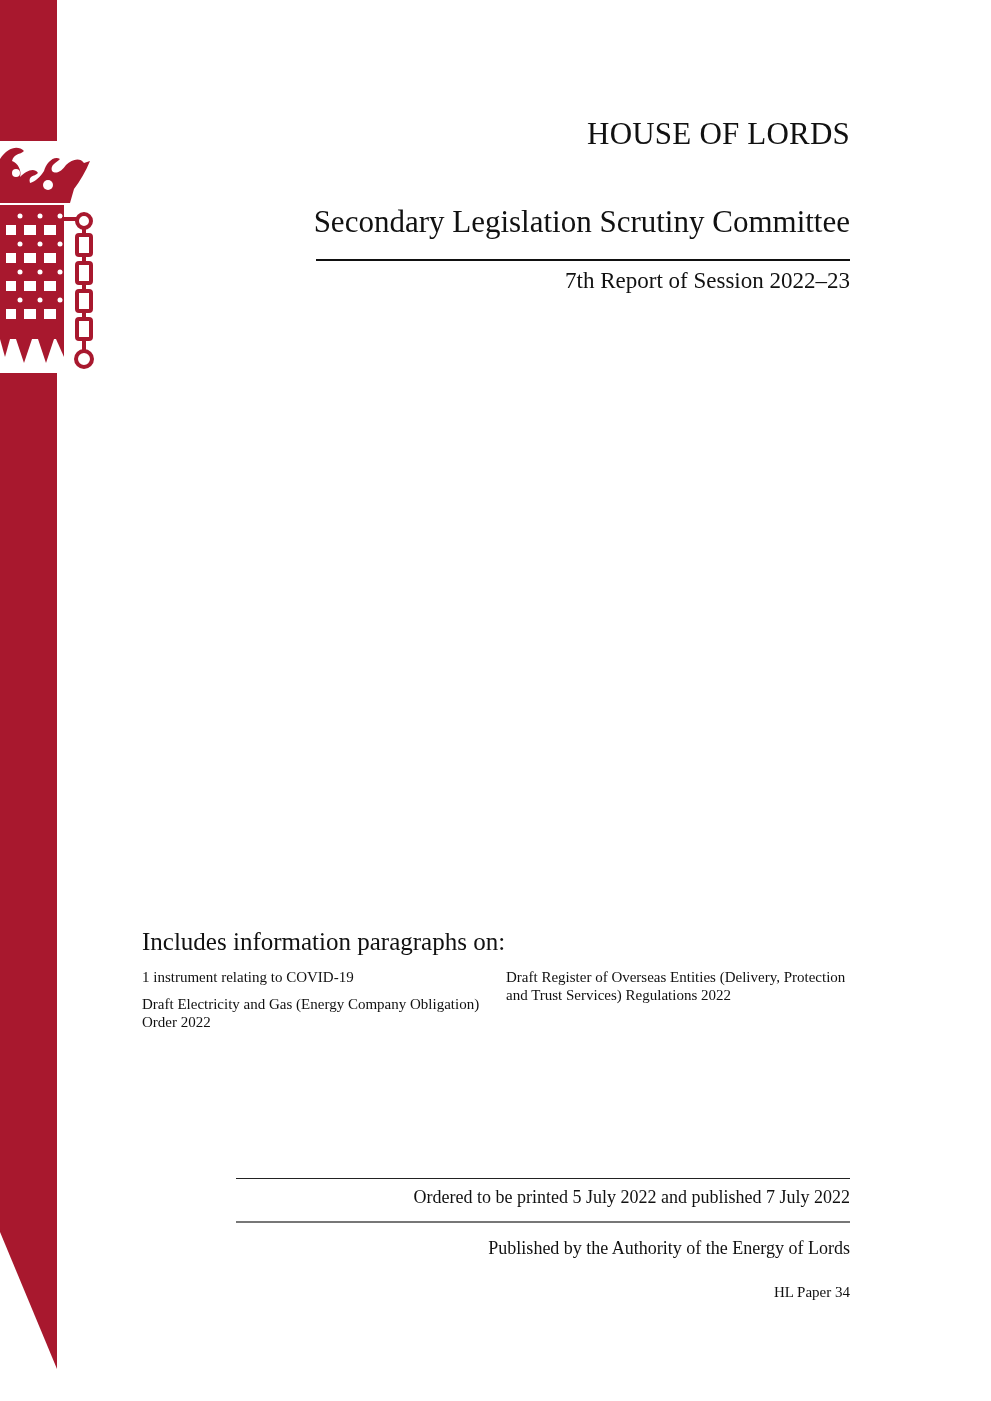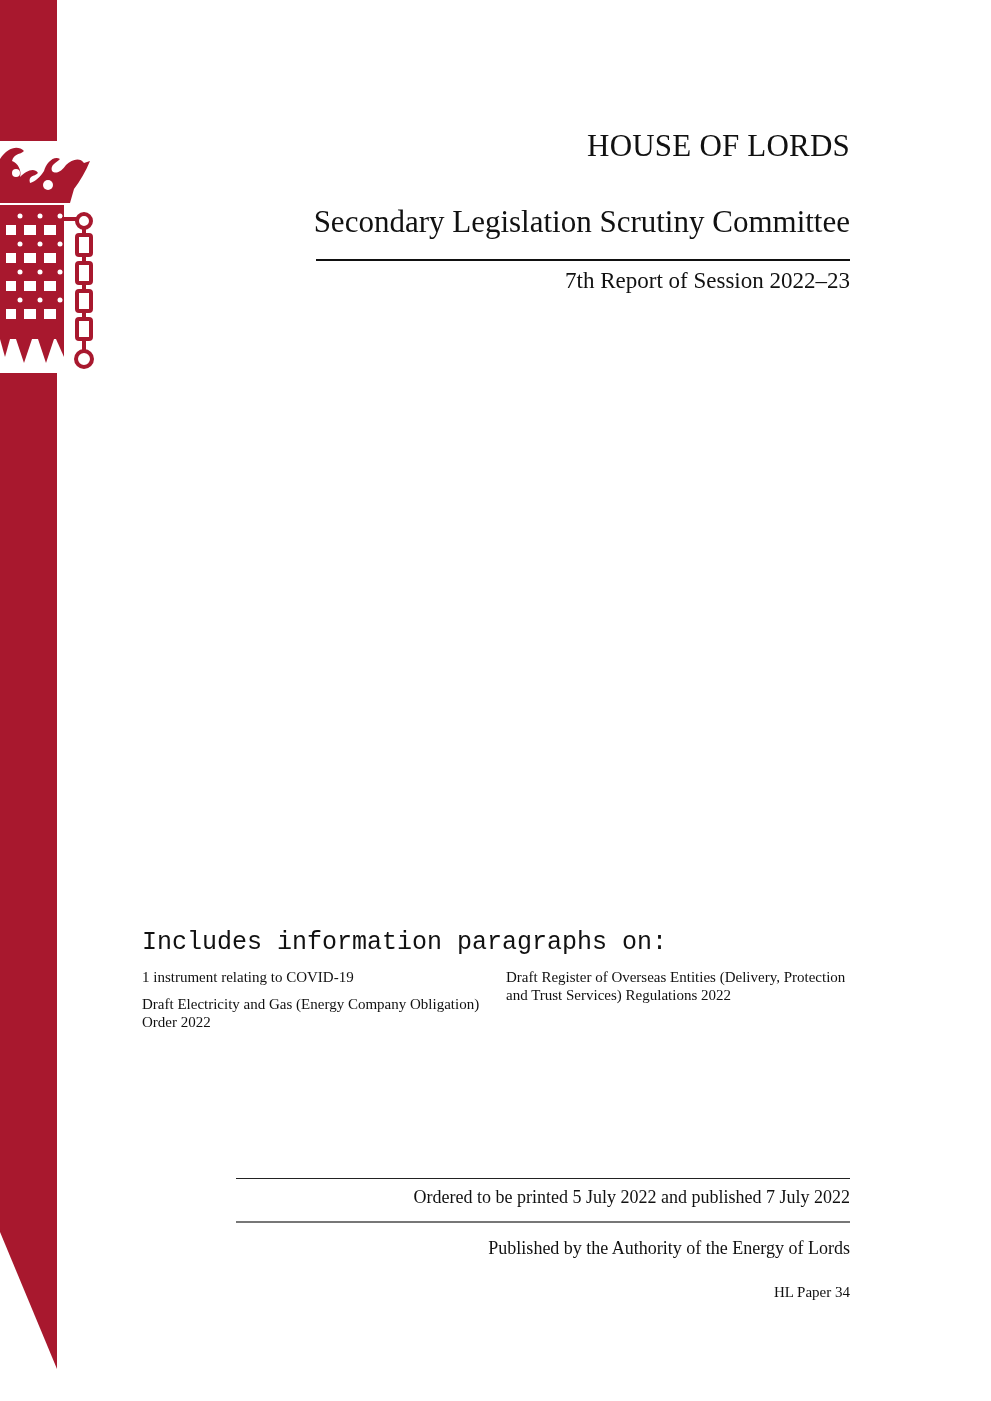--- a/index.html
+++ b/index.html
@@ -4,25 +4,25 @@
   <style>
     html, body { margin: 0; padding: 0; }
     body {
       width: 991px; height: 1401px; position: relative; overflow: hidden;
       background: #ffffff; color: #111111;
       font-family: "Liberation Serif", "DejaVu Serif", serif;
     }
     .band { position: absolute; left: 0; top: 0; width: 57px; height: 1401px; }
     .logo { position: absolute; left: 0; top: 141px; width: 100px; height: 232px; }
     .r { position: absolute; right: 141px; text-align: right; white-space: nowrap; }
-    .house { top: 128px; font-size: 31px; letter-spacing: 0.2px; }
+    .house { top: 116px; font-size: 31px; letter-spacing: 0.2px; }
     .committee { top: 204px; font-size: 31px; }
     .rule-top { position: absolute; left: 316px; width: 534px; top: 259px; height: 0; border-top: 2px solid #111; }
     .report { top: 268px; font-size: 23px; }
-    .includes { position: absolute; left: 142px; top: 928px; font-size: 25px; font-family: Liberation Mono, monospace; }
+    .includes { position: absolute; left: 142px; top: 928px; font-size: 25px; }
     .col { position: absolute; font-size: 15px; line-height: 18px; }
     .col p { margin: 0 0 9px 0; }
     .col1 { left: 142px; top: 968px; width: 340px; }
     .col2 { left: 506px; top: 968px; width: 345px; }
     .rule { position: absolute; left: 236px; width: 614px; height: 0; }
     .rule1 { top: 1178px; border-top: 1px solid #222; }
     .rule2 { top: 1221px; border-top: 2px solid #777; }
     .ordered { top: 1187px; font-size: 18px; }
     .published { top: 1238px; font-size: 18px; }
     .paper { top: 1284px; font-size: 15px; }

